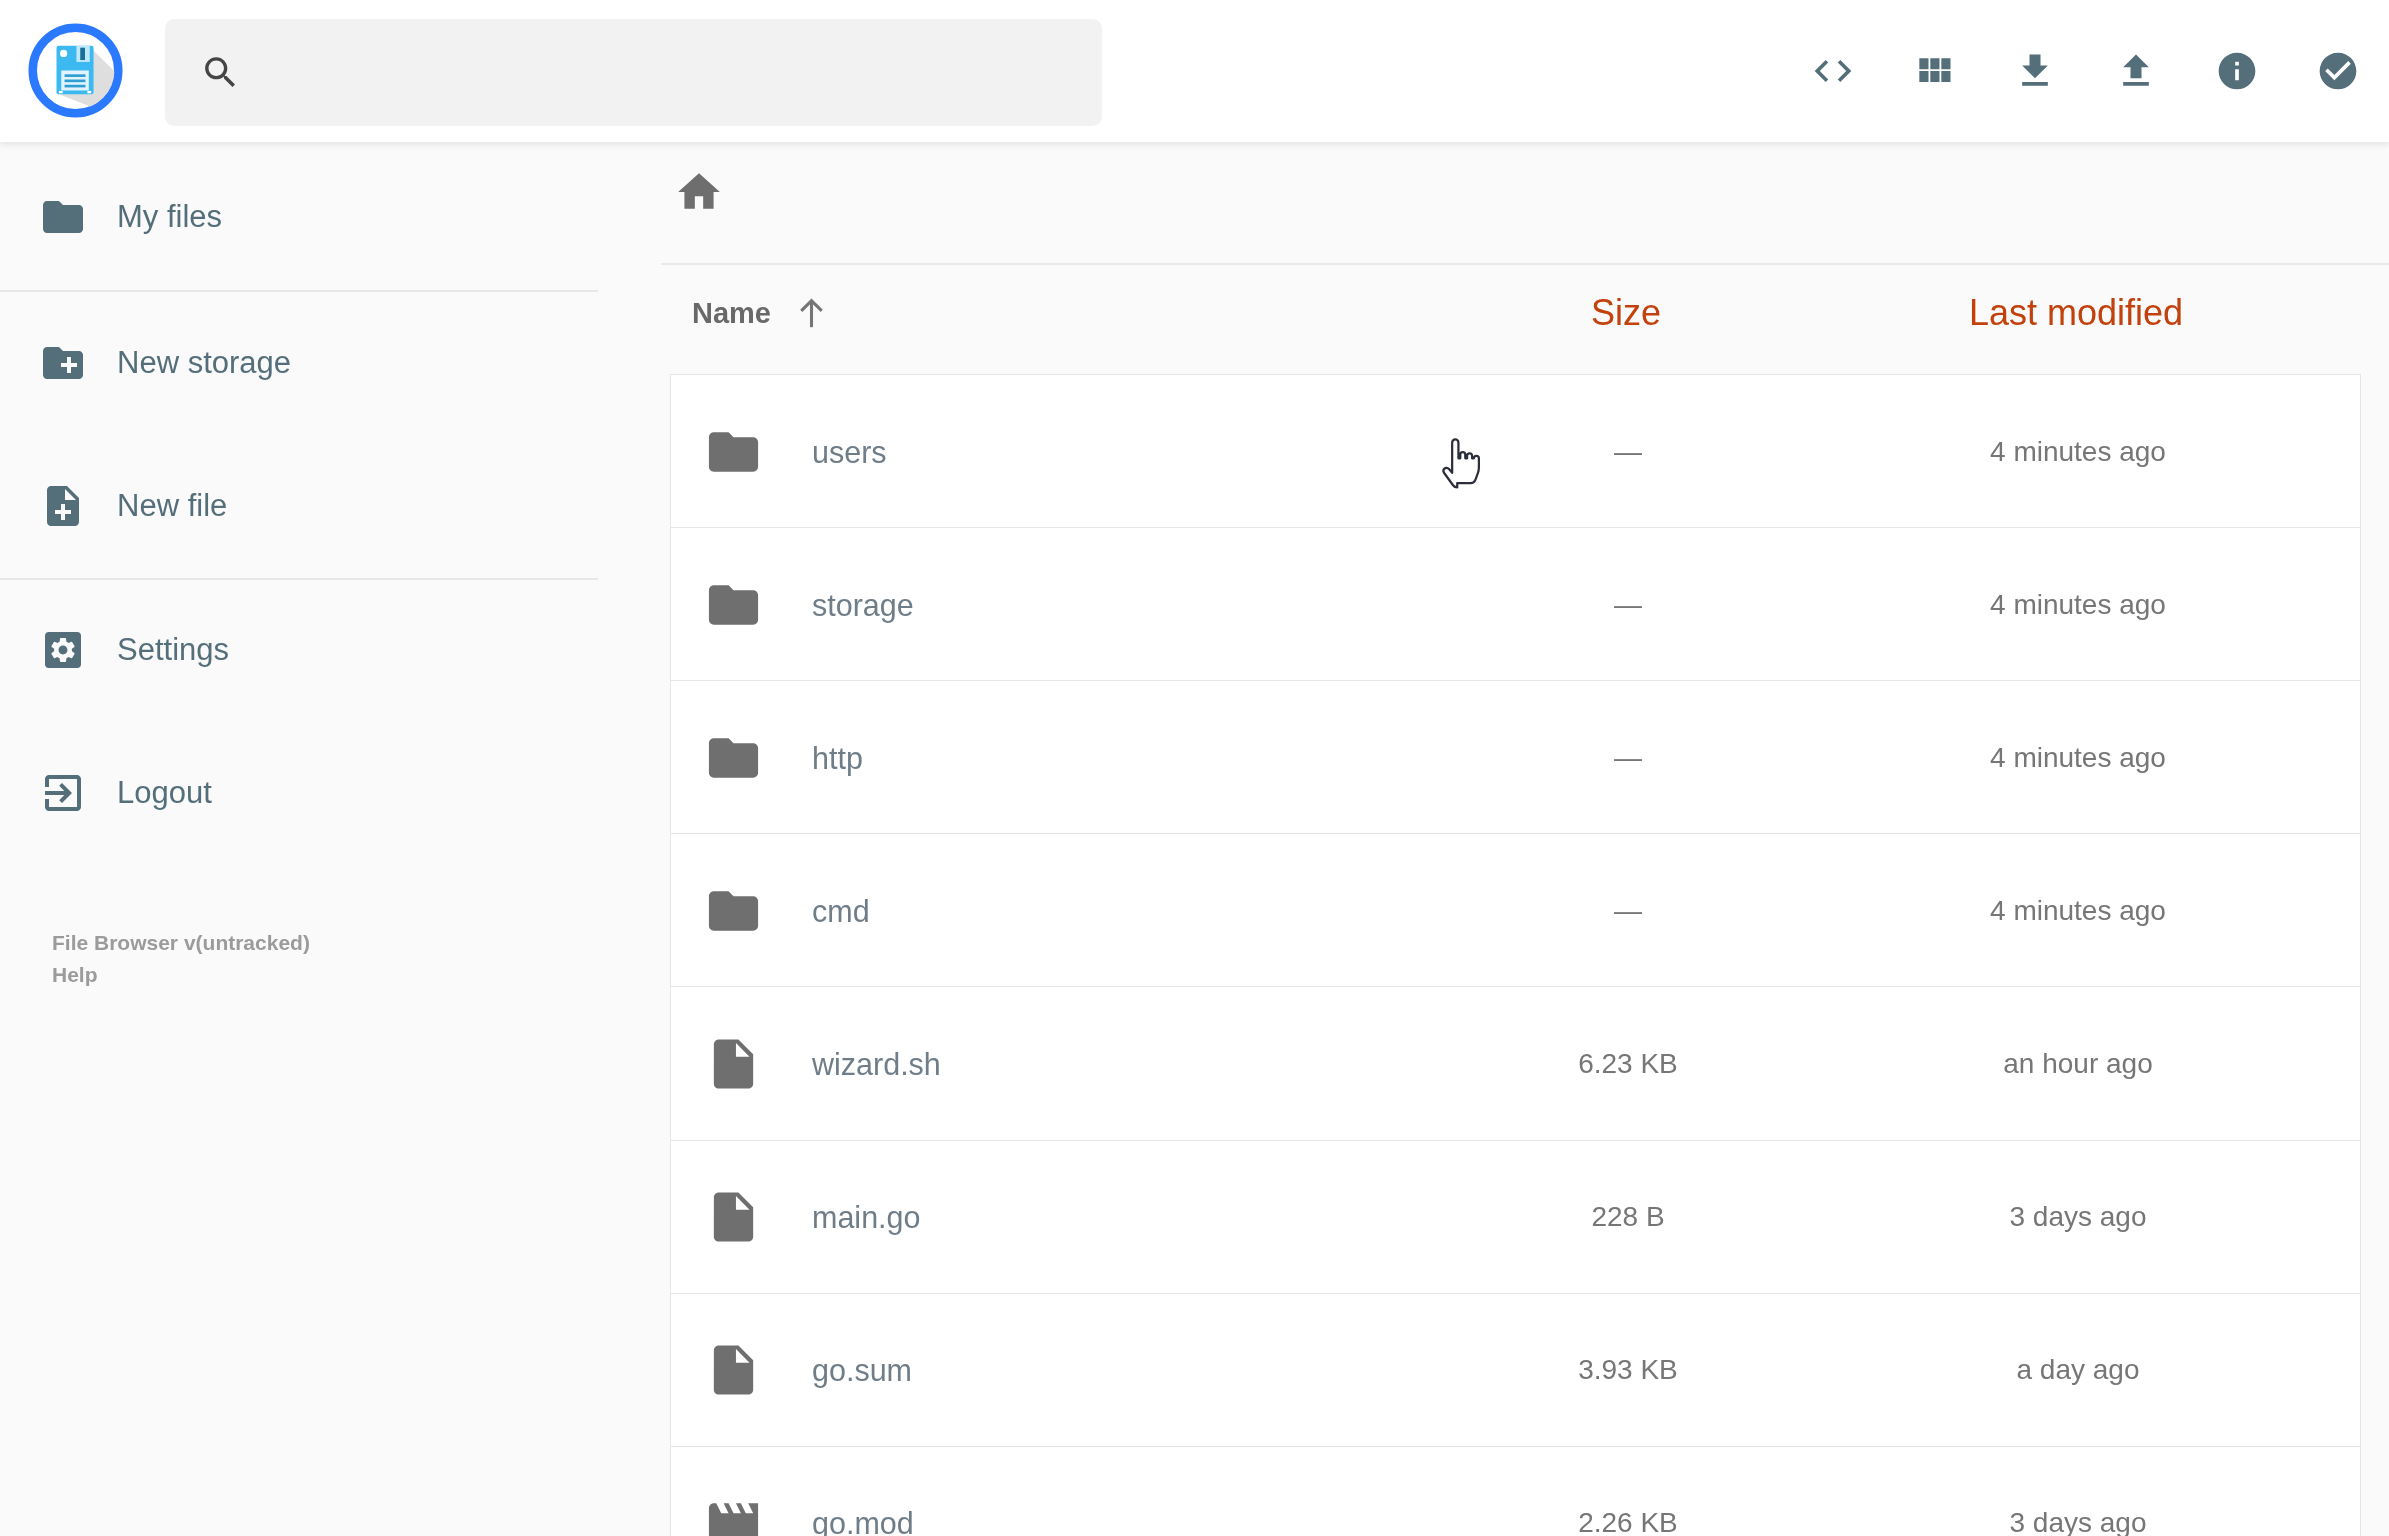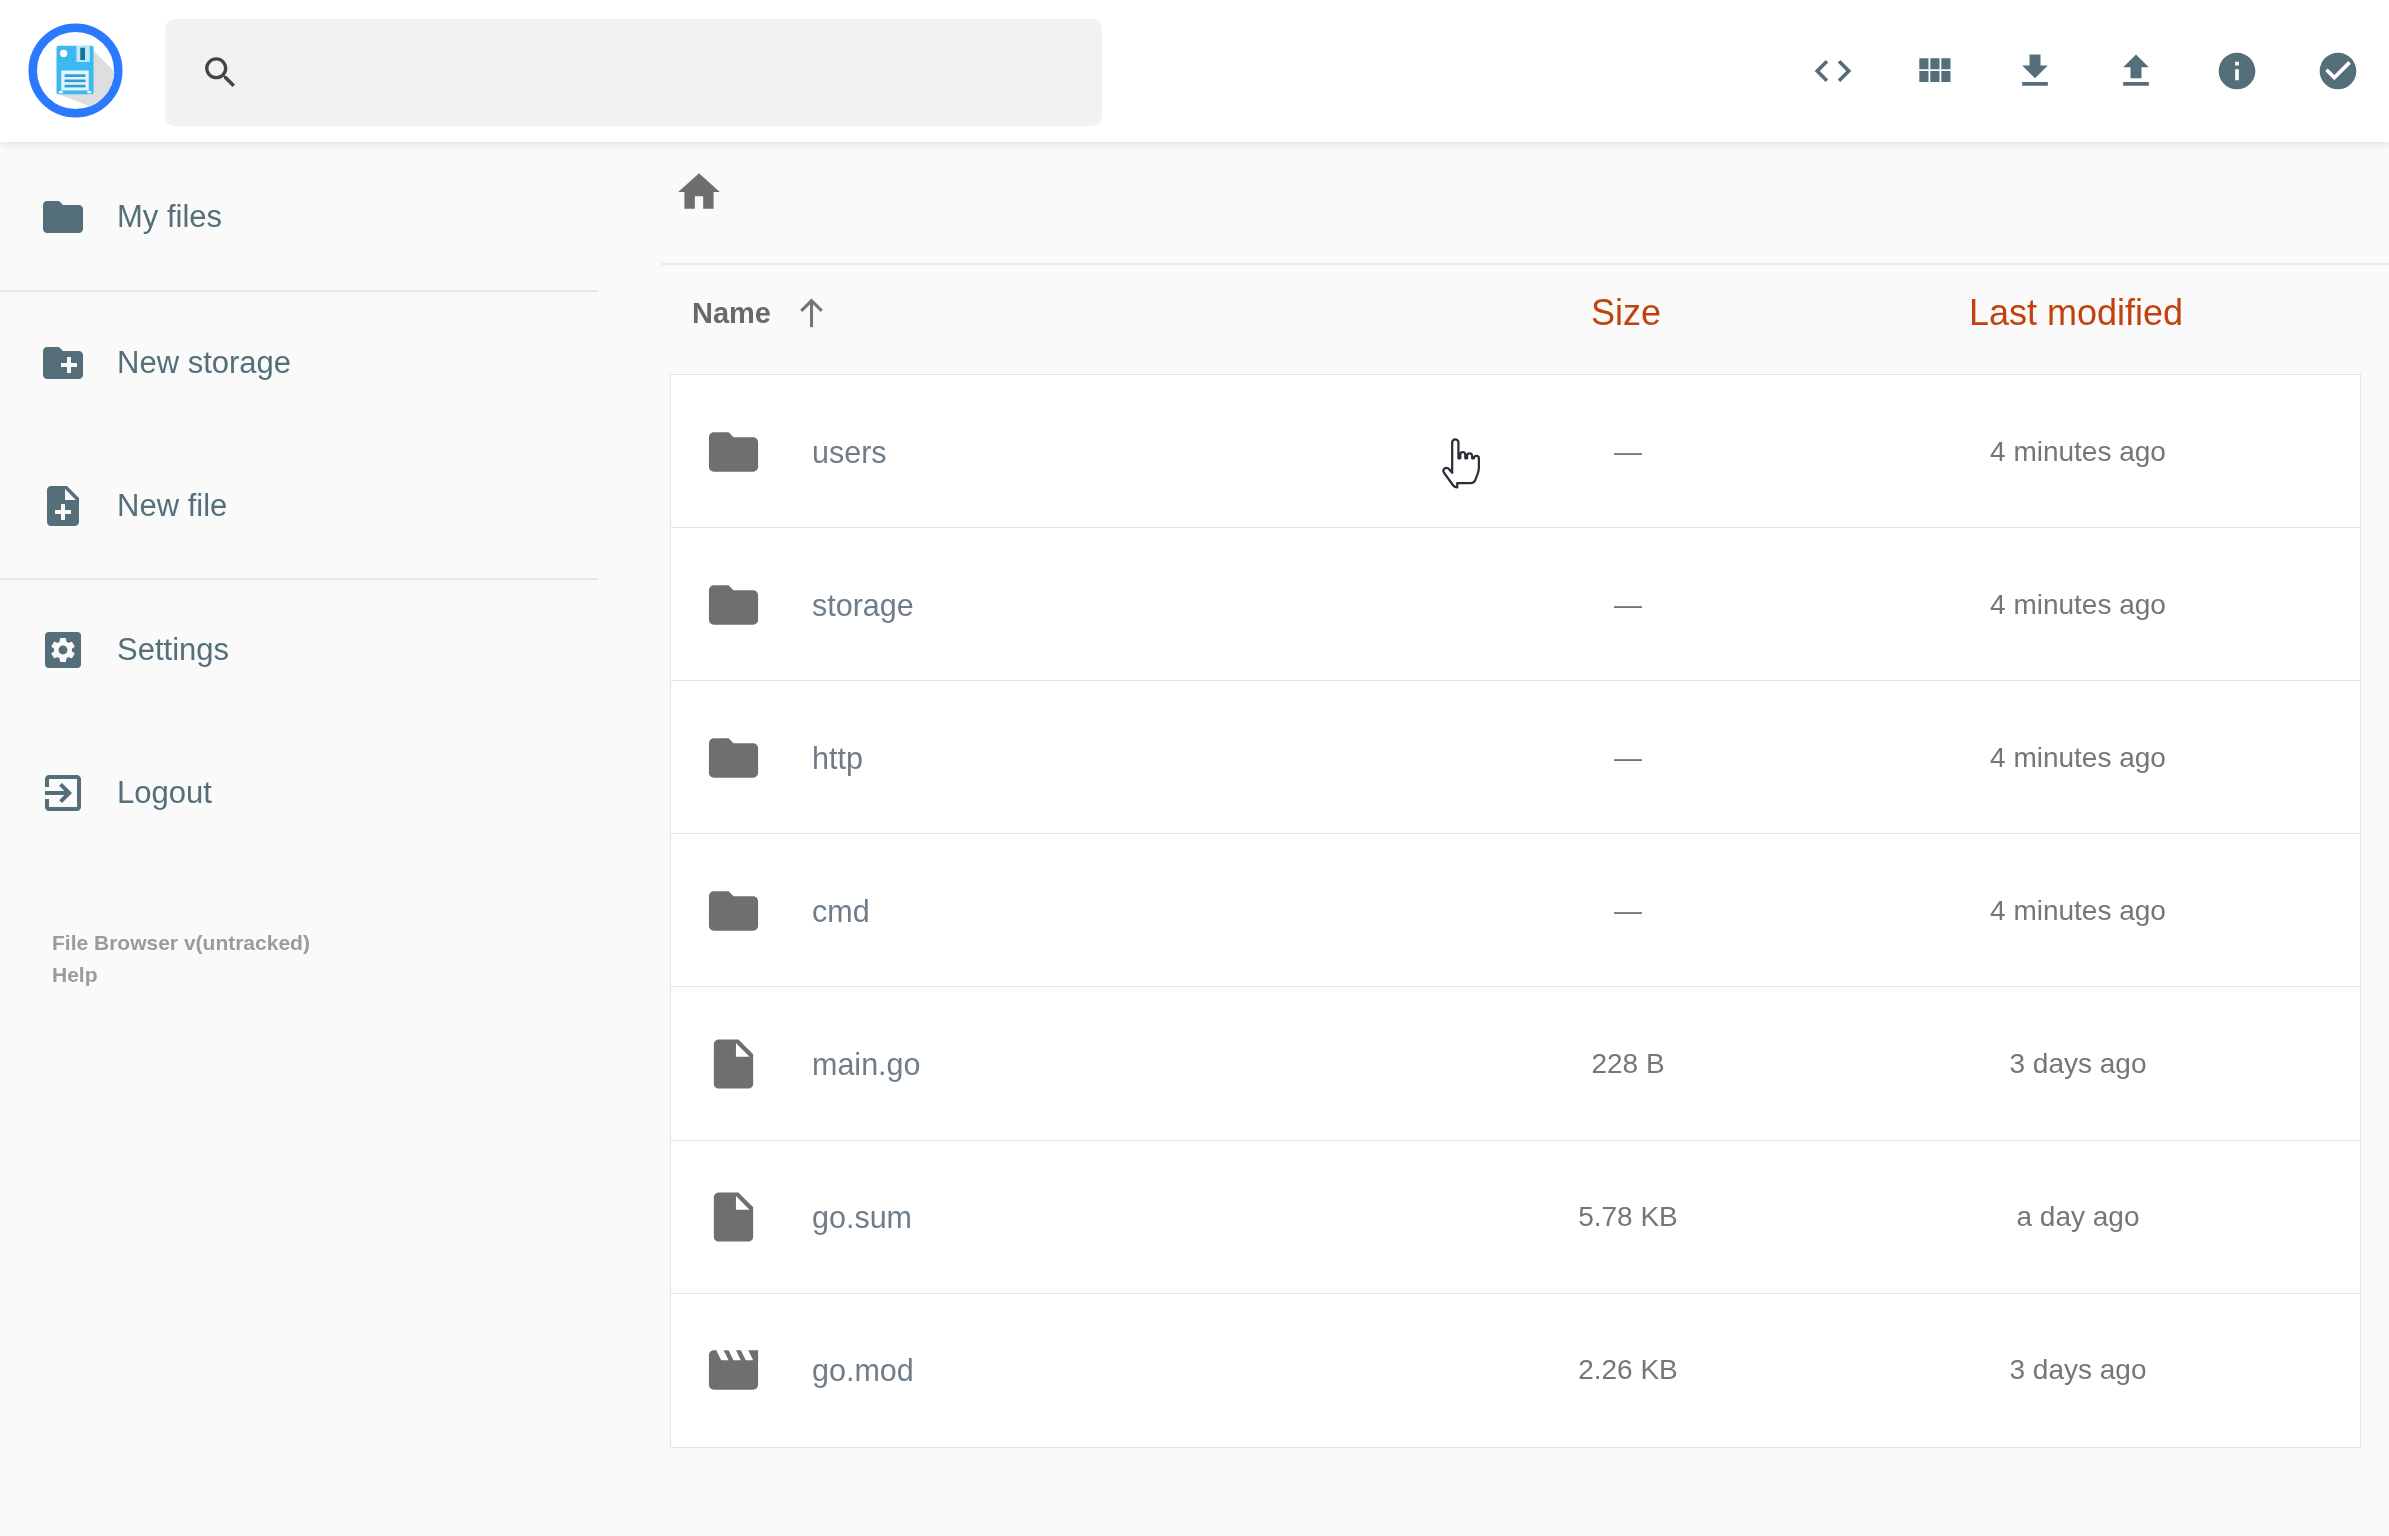--- a/index.html
+++ b/index.html
@@ -297,34 +297,46 @@
     <span class="row-modified">4 minutes ago</span>
   </div>
         <div class="row type-file">
     <span class="row-icon">
 
       <svg class="mi ic-file" viewBox="0 0 24 24">
         <path d="M6 2c-1.1 0-1.99.9-1.99 2L4 20c0 1.1.89 2 1.99 2H18c1.1 0 2-.9 2-2V8l-6-6H6zm7 7V3.5L18.5 9H13z"></path>
       </svg>
 
     </span>
+    <span class="row-name">wizard.sh</span>
+    <span class="row-size">6.23 KB</span>
+    <span class="row-modified">an hour ago</span>
+  </div>
+        <div class="row type-file">
+    <span class="row-icon">
+
+      <svg class="mi ic-file" viewBox="0 0 24 24">
+        <path d="M6 2c-1.1 0-1.99.9-1.99 2L4 20c0 1.1.89 2 1.99 2H18c1.1 0 2-.9 2-2V8l-6-6H6zm7 7V3.5L18.5 9H13z"></path>
+      </svg>
+
+    </span>
     <span class="row-name">main.go</span>
     <span class="row-size">228 B</span>
     <span class="row-modified">3 days ago</span>
   </div>
         <div class="row type-file">
     <span class="row-icon">
 
       <svg class="mi ic-file" viewBox="0 0 24 24">
         <path d="M6 2c-1.1 0-1.99.9-1.99 2L4 20c0 1.1.89 2 1.99 2H18c1.1 0 2-.9 2-2V8l-6-6H6zm7 7V3.5L18.5 9H13z"></path>
       </svg>
 
     </span>
     <span class="row-name">go.sum</span>
-    <span class="row-size">5.78 KB</span>
+    <span class="row-size">3.93 KB</span>
     <span class="row-modified">a day ago</span>
   </div>
         <div class="row type-movie">
     <span class="row-icon">
 
       <svg class="mi ic-movie" viewBox="0 0 24 24">
         <path d="M18 4l2 4h-3l-2-4h-2l2 4h-3l-2-4H8l2 4H7L5 4H4c-1.1 0-1.99.9-1.99 2L2 18c0 1.1.9 2 2 2h16c1.1 0 2-.9 2-2V4h-4z"></path>
       </svg>
     </span>
     <span class="row-name">go.mod</span>

